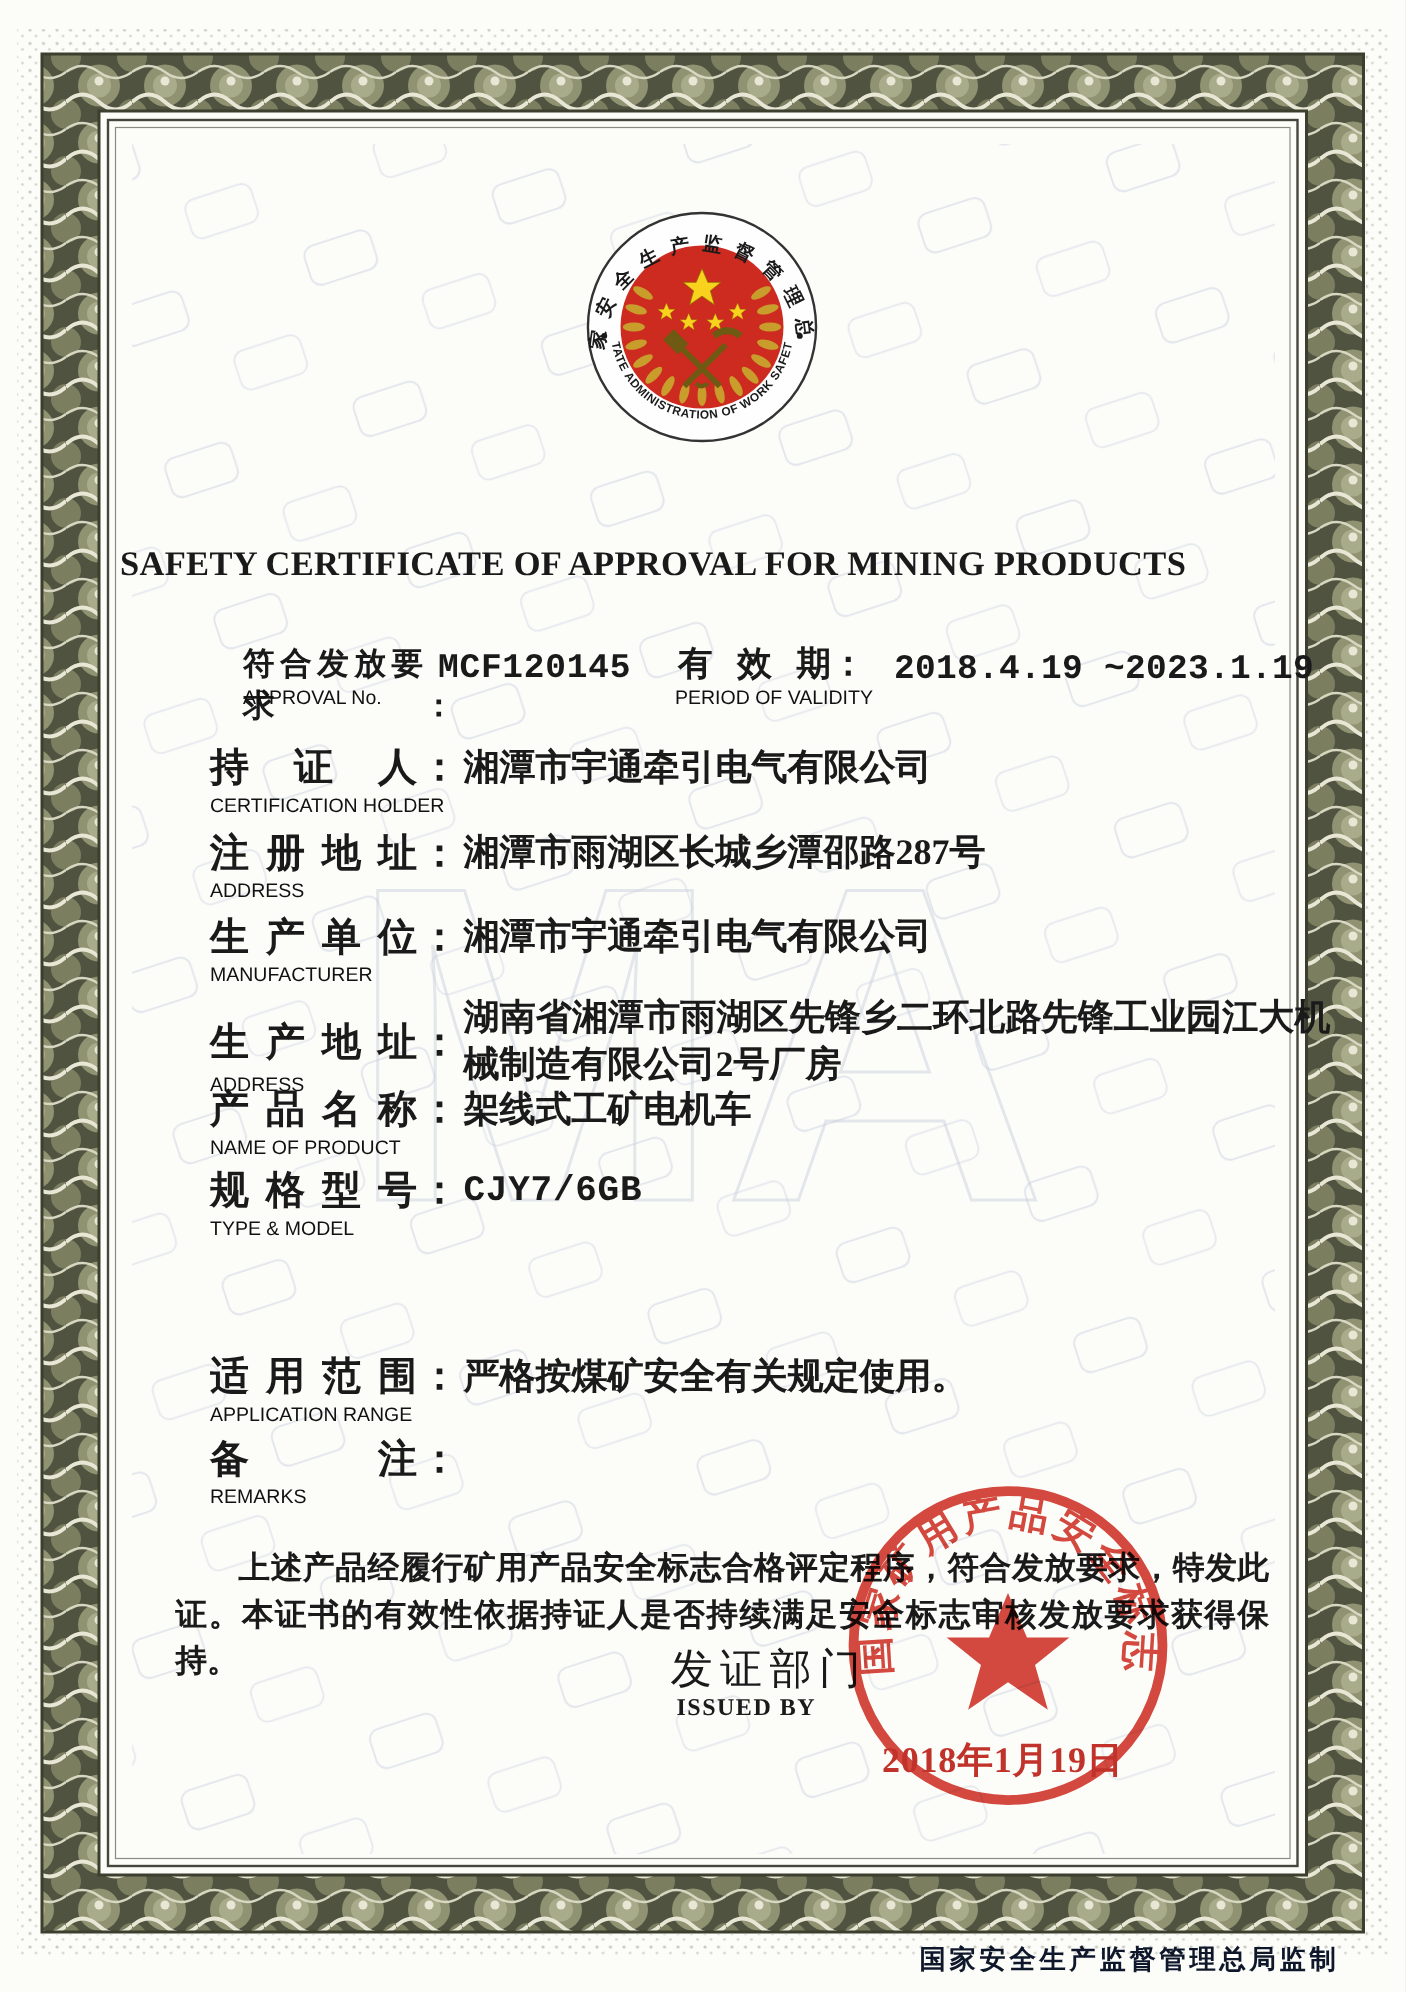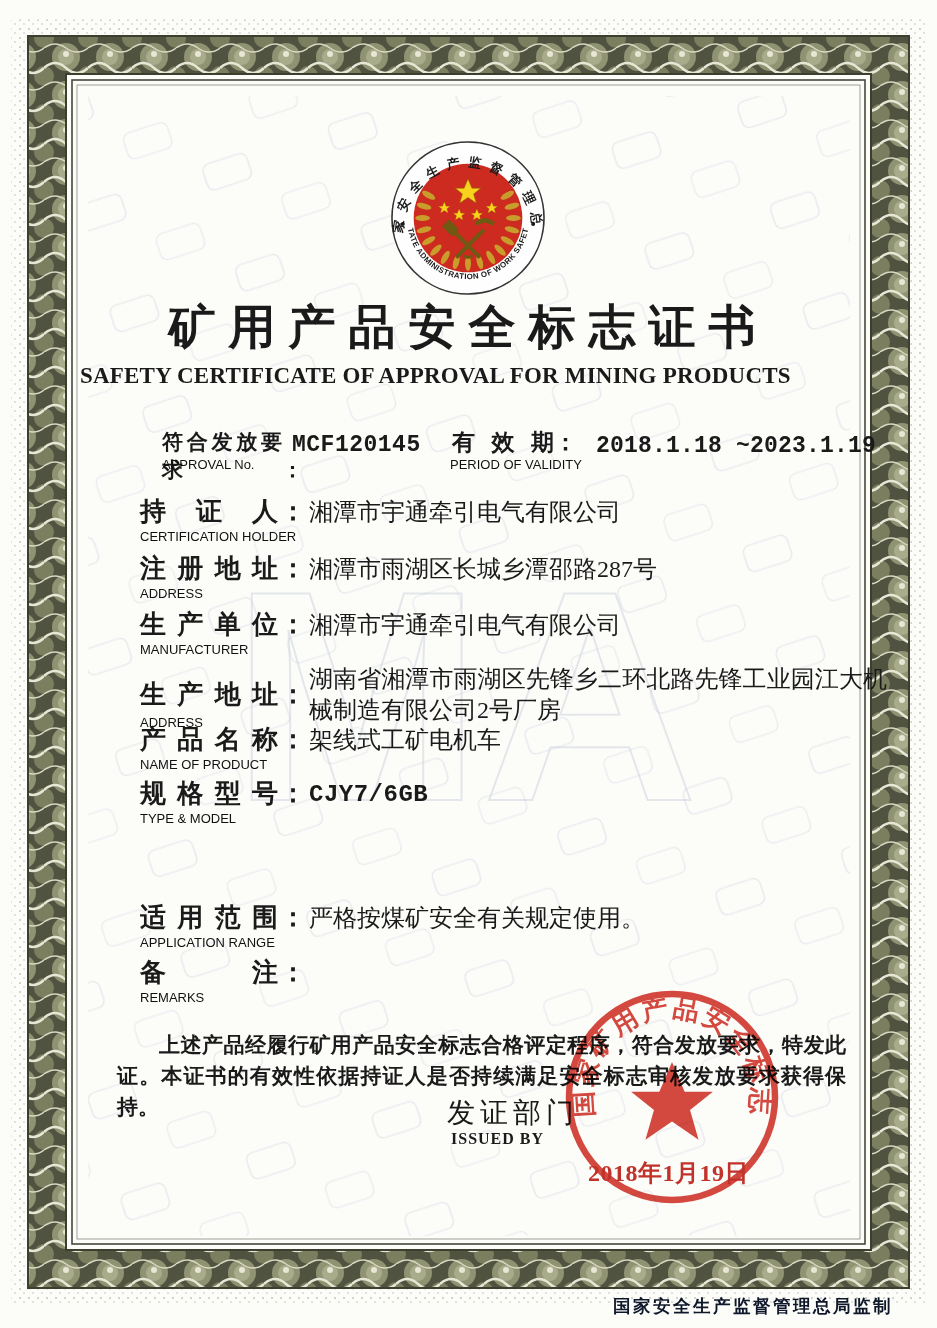--- a/index.html
+++ b/index.html
@@ -24,21 +24,21 @@
   .va-label{left:452px;top:427px;font-size:23px;}
   .va-label .zl{width:102px;font-size:23px;}
   .va-en{left:450px;top:457px;}
   .va-val{left:596px;top:433px;font-size:23px;font-family:"Liberation Mono","DejaVu Sans Mono",monospace;font-weight:600;letter-spacing:0.2px;white-space:nowrap;}
   
   .frow{position:absolute;left:140px;display:flex;align-items:center;}
   .fl{position:relative;flex:0 0 auto;white-space:nowrap;}
   .fl .zl{width:138px;font-size:26px;vertical-align:top;}
   .fl .colon{font-size:26px;margin:0 3px 0 2px;vertical-align:top;}
   .fl .en-lab{position:absolute;left:0;top:35px;}
-  .fv{font-size:24px;font-weight:400;width:578px;line-height:31px;padding-top:2px;text-align:justify;}
+  .fv{font-size:24px;font-weight:700;width:578px;line-height:31px;padding-top:2px;text-align:justify;}
   .mono{font-family:"Liberation Mono","DejaVu Sans Mono",monospace;font-weight:600;letter-spacing:0.5px;}
   
   .decl{left:117px;top:1030px;width:729px;font-size:21px;line-height:31px;font-weight:600;
         text-indent:2em;text-align:justify;}
   
   .issued-zh{left:447px;top:1094px;font-size:28px;font-weight:400;letter-spacing:5px;white-space:nowrap;}
   .issued-en{left:451px;top:1130px;font-size:16px;letter-spacing:1px;font-weight:600;
              font-family:"Liberation Serif",serif;white-space:nowrap;}
   .issue-date{left:588px;top:1157px;font-size:24px;font-weight:600;color:#c0322a;letter-spacing:0.5px;white-space:nowrap;}
   
@@ -144,29 +144,28 @@
         <textPath href="#ta" startOffset="50%" text-anchor="middle">国家安全生产监督管理总局</textPath>
       </text>
       <text font-size="8" font-weight="600" fill="#1a1a1a" letter-spacing="0.4" font-family="Liberation Sans, sans-serif">
         <textPath href="#tb" startOffset="50%" text-anchor="middle">STATE ADMINISTRATION OF WORK SAFETY</textPath>
       </text>
       <circle cx="-66" cy="6" r="2" fill="#1a1a1a"></circle>
       <circle cx="66" cy="6" r="2" fill="#1a1a1a"></circle>
     </g>
   </svg>
 
-  <div class="abs title-zh" style="z-index:2">矿用产品安全标志证书</div>
   <div class="abs title-en" style="z-index:2">SAFETY CERTIFICATE OF APPROVAL FOR MINING PRODUCTS</div>
 
   <div class="abs ap-label" style="z-index:2"><span class="zl">符合发放要求</span><span class="colon" style="font-size:21px">：</span></div>
   <div class="abs en-lab ap-en" style="z-index:2">APPROVAL No.</div>
   <div class="abs ap-no" style="z-index:2">MCF120145</div>
   <div class="abs va-label" style="z-index:2"><span class="zl">有效期</span><span class="colon" style="font-size:23px">：</span></div>
   <div class="abs en-lab va-en" style="z-index:2">PERIOD OF VALIDITY</div>
-  <div class="abs va-val" style="z-index:2">2018.1.18 ~2023.1.19</div>
+  <div class="abs va-val" style="z-index:2">2018.4.19 ~2023.1.19</div>
 
   <div class="frow" style="top:494px;z-index:2">
     <div class="fl"><span class="zl">持证人</span><span class="colon">：</span>
       <div class="en-lab" style="position:absolute;left:0;top:35px">CERTIFICATION HOLDER</div></div>
     <div class="fv">湘潭市宇通牵引电气有限公司</div>
   </div>
 
   <div class="frow" style="top:551px;z-index:2">
     <div class="fl"><span class="zl">注册地址</span><span class="colon">：</span>
       <div class="en-lab" style="position:absolute;left:0;top:35px">ADDRESS</div></div>

